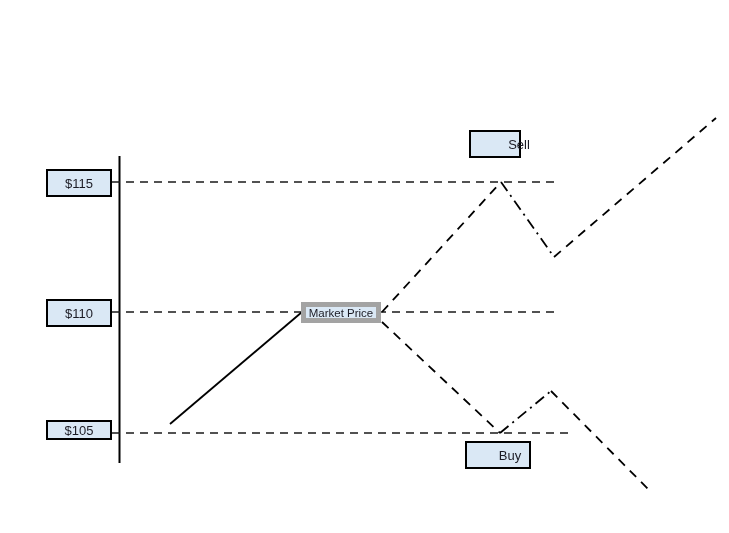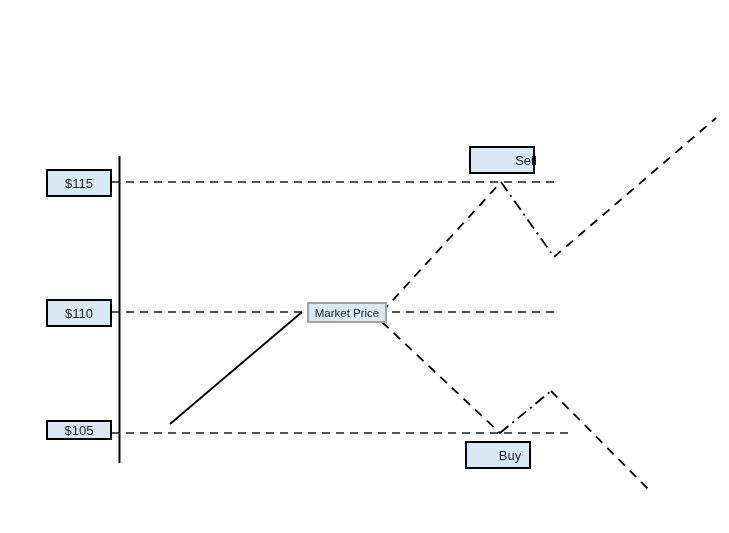--- a/index.html
+++ b/index.html
@@ -62,23 +62,22 @@
     align-items: center;
     justify-content: center;
     color: #1b1b24;
     white-space: nowrap;
   }
   .label-box.thick {
     border: 2px solid #000000;
     font-size: 13px;
   }
   .label-box.thin {
-    border: 2px solid #a3a3a3;
+    border: 5px solid #a3a3a3;
     font-size: 11.5px;
-    margin-left: 6px;
   }
 </style>
 </head>
 <body>
 
 <div id="chart-root">
 
   <svg class="chart-canvas" viewBox="0 0 729 533">
 
     <line class="axis-line" x1="119.5" y1="156" x2="119.5" y2="463"></line>
@@ -108,21 +107,21 @@
   </div>
 
   <div class="label-box thick" style="left:46px; top:420px; width:66px; height:20px;">
     <span>$105</span>
   </div>
 
   <div class="label-box thin" style="left:301px; top:302px; width:80px; height:21px;">
     <span>Market Price</span>
   </div>
 
-  <div class="label-box thick" style="left:469px; top:146px; width:66px; height:28px;padding-left:48px;">
+  <div class="label-box thick" style="left:469px; top:130px; width:52px; height:28px;padding-left:48px;">
     <span>Sell</span>
   </div>
 
   <div class="label-box thick" style="left:465px; top:441px; width:66px; height:28px;padding-left:24px;">
     <span>Buy</span>
   </div>
 
 </div>
 
 </body></html>

